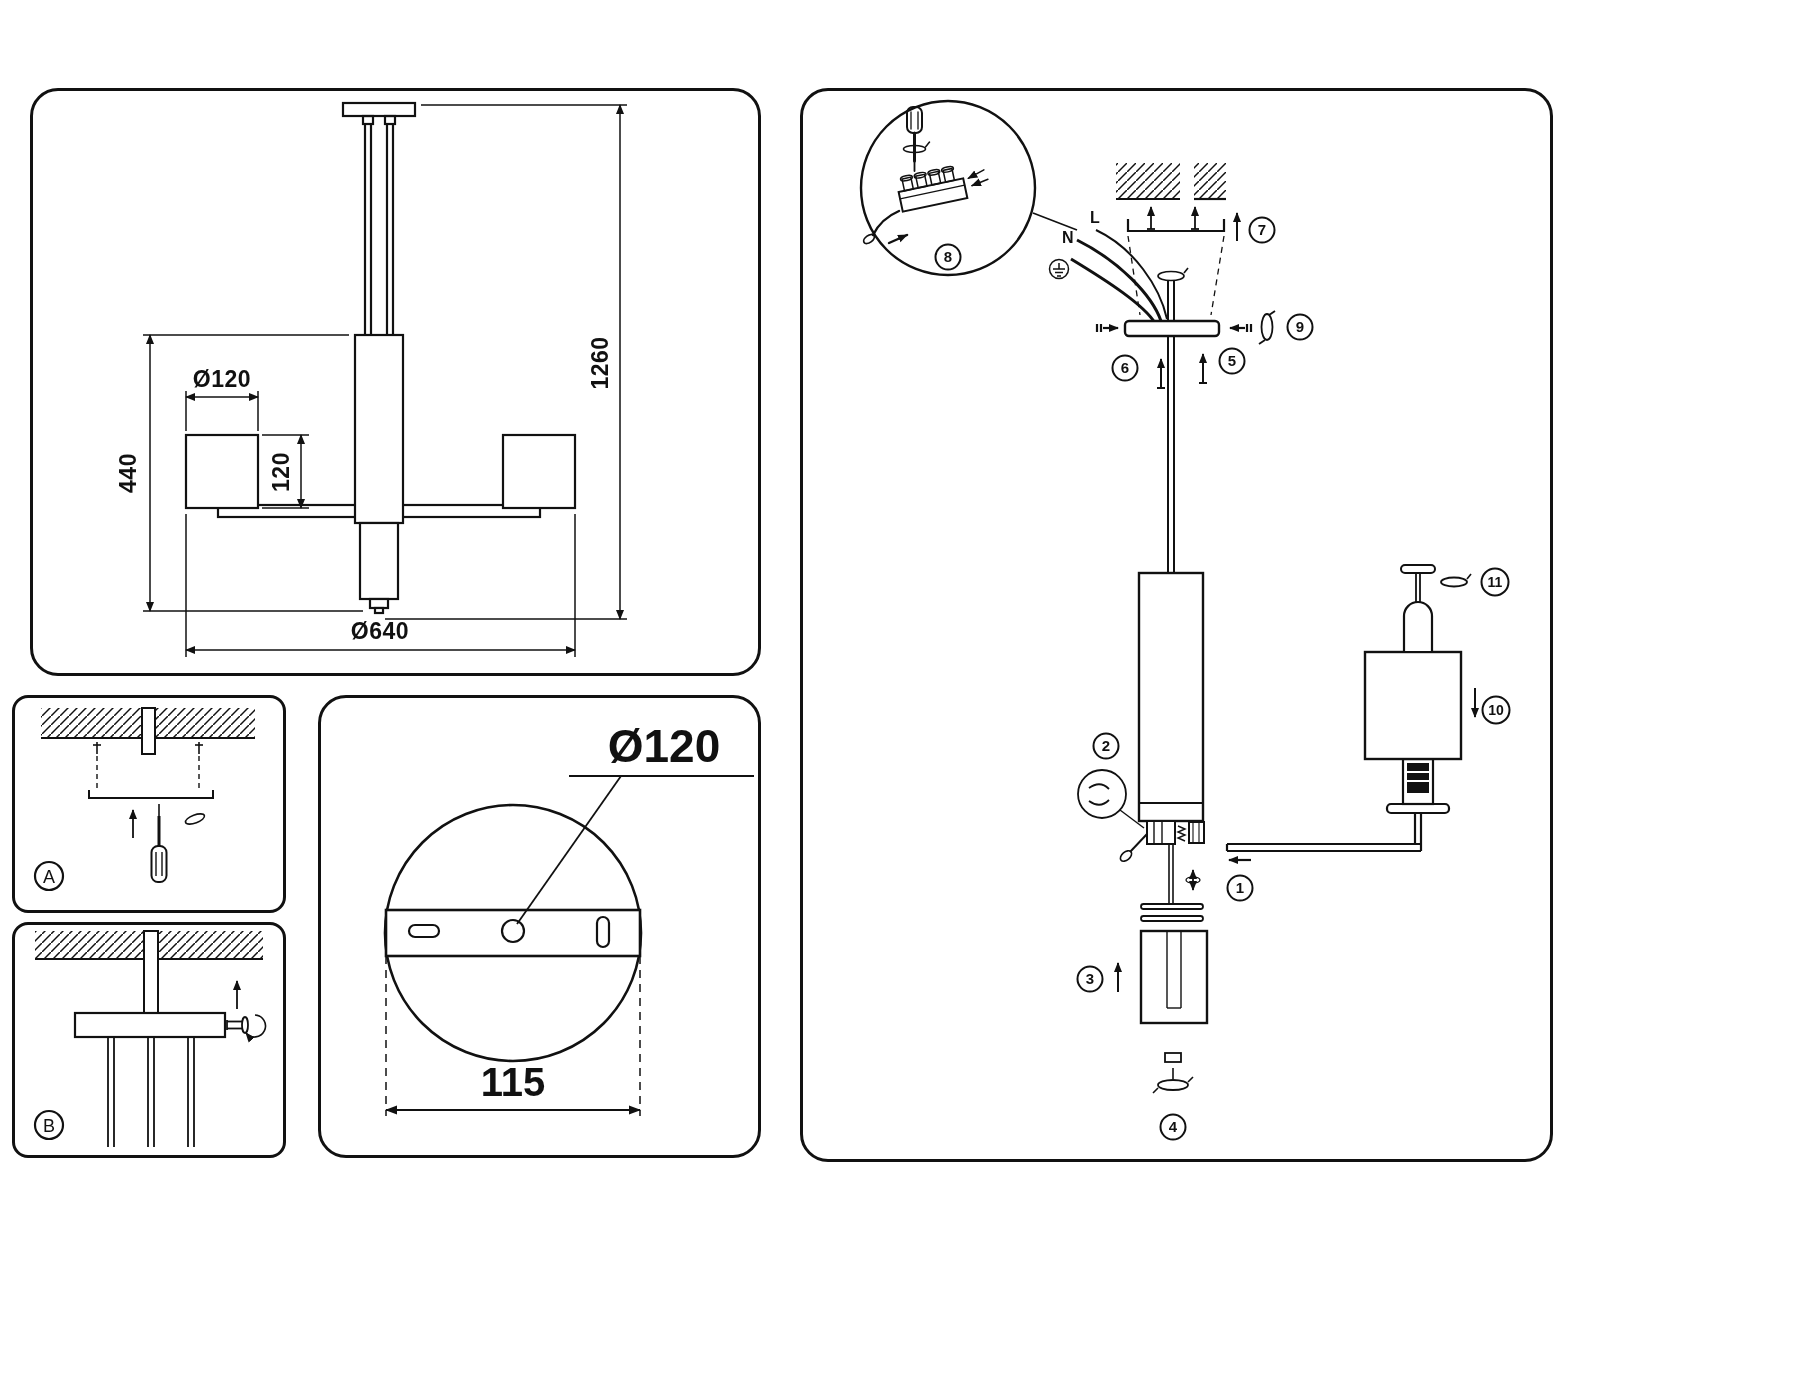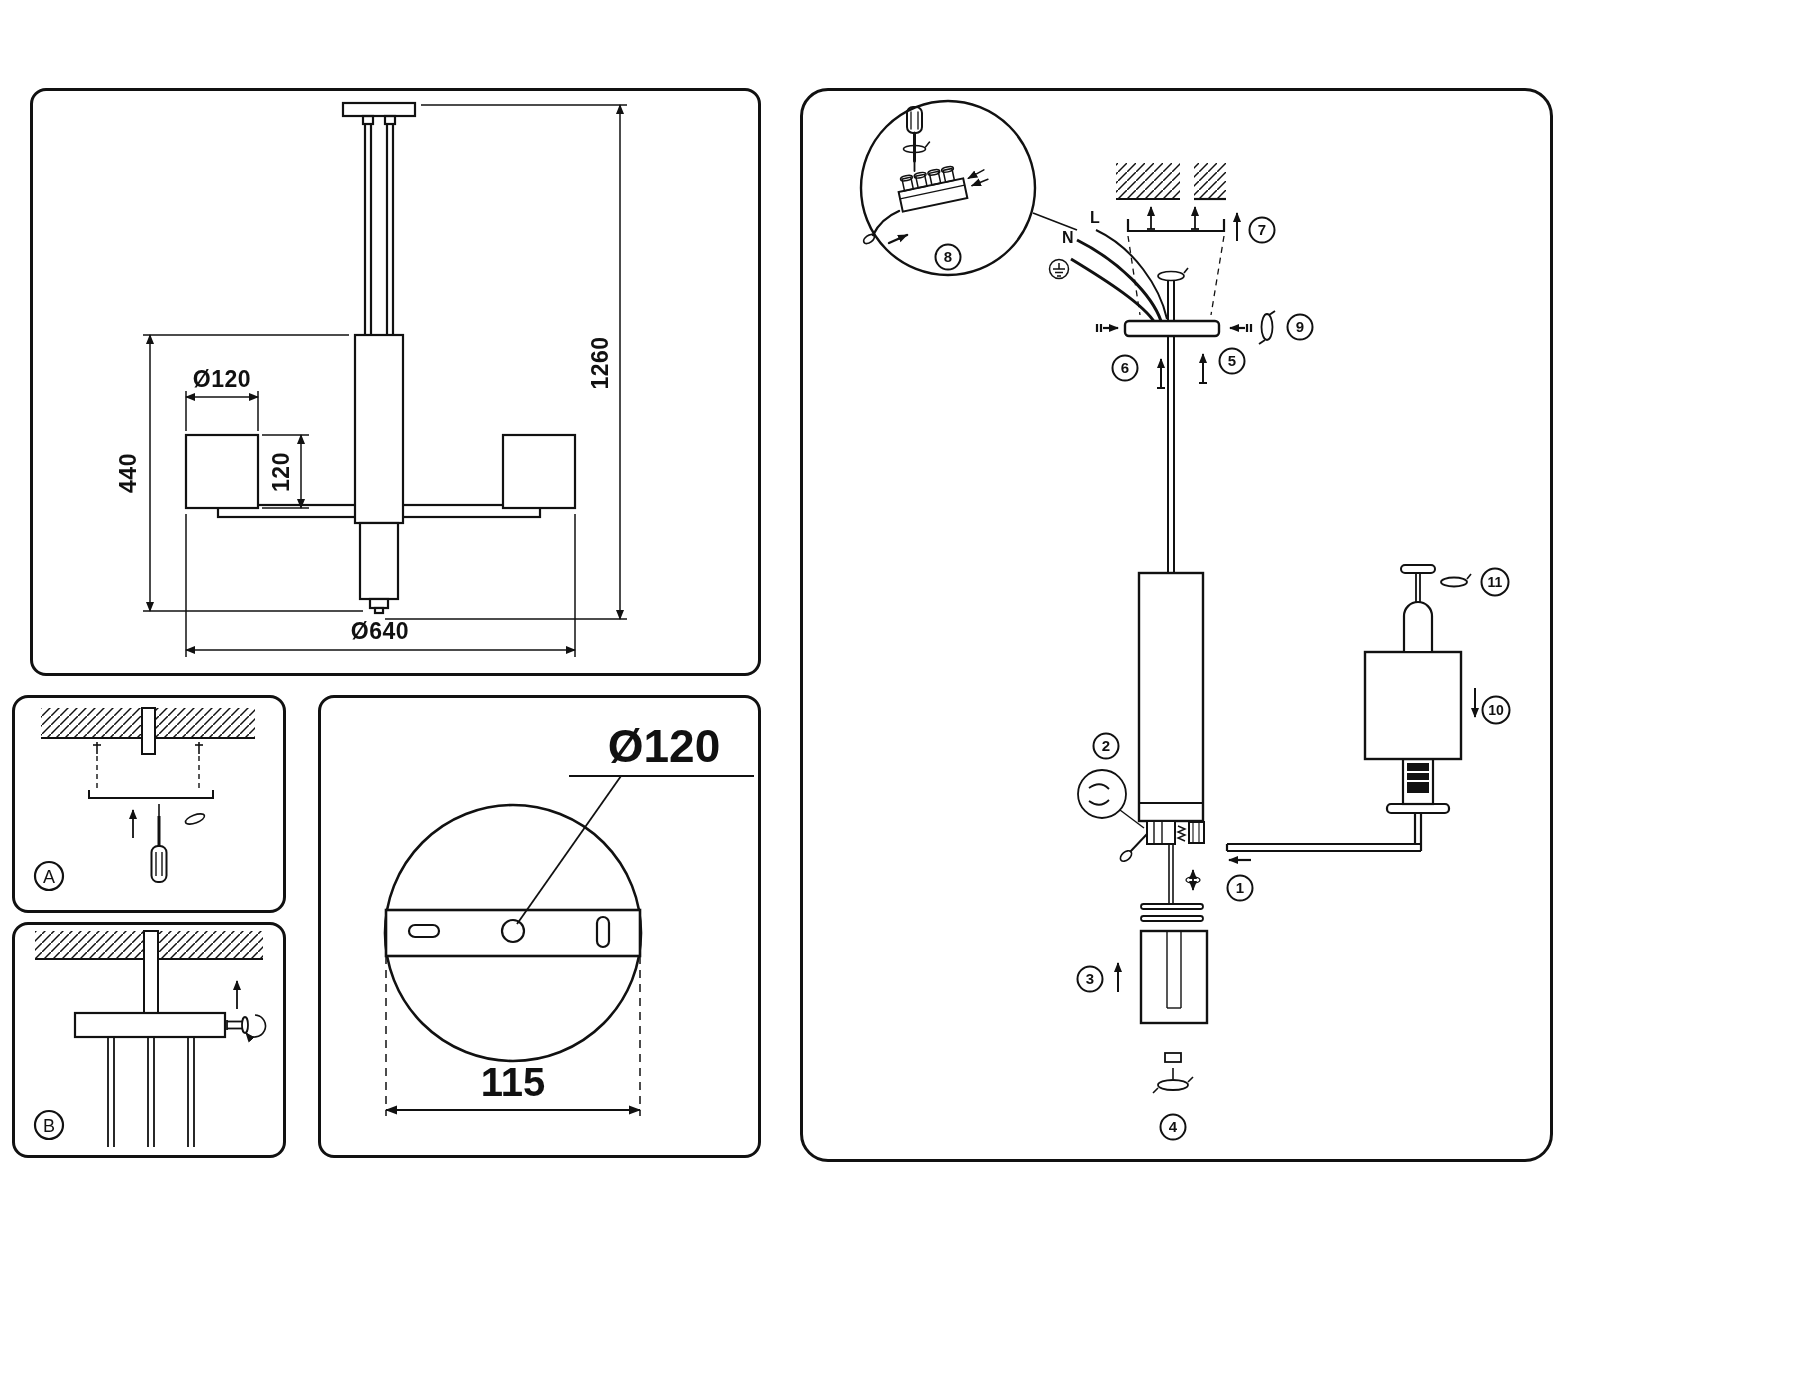--- a/index.html
+++ b/index.html
@@ -1,19 +1,19 @@
 <!DOCTYPE html>
 <html><head>
 <meta charset="utf-8">
 <style>
   html,body{margin:0;padding:0;}
   body{width:1800px;height:1400px;background:#ffffff;position:relative;
        font-family:"Liberation Sans","DejaVu Sans",sans-serif;overflow:hidden;}
   .panel{position:absolute;background:#fff;border:3px solid #111;}
-  .r24{border-radius:16px}.r16{border-radius:16px}.r28{border-radius:28px}
+  .r24{border-radius:28px}.r16{border-radius:16px}.r28{border-radius:28px}
   svg{display:block;width:100%;height:100%;}
   text{fill:#111;font-family:"Liberation Sans","DejaVu Sans",sans-serif;}
   .dim{font-size:23px;font-weight:600;letter-spacing:.5px;}
   .badge-t{font-size:15px;font-weight:600;}
 </style>
 </head>
 <body>
 
 <section class="panel r24" style="left:30px;top:88px;width:725px;height:582px">
 <svg viewBox="0 0 725 582">

